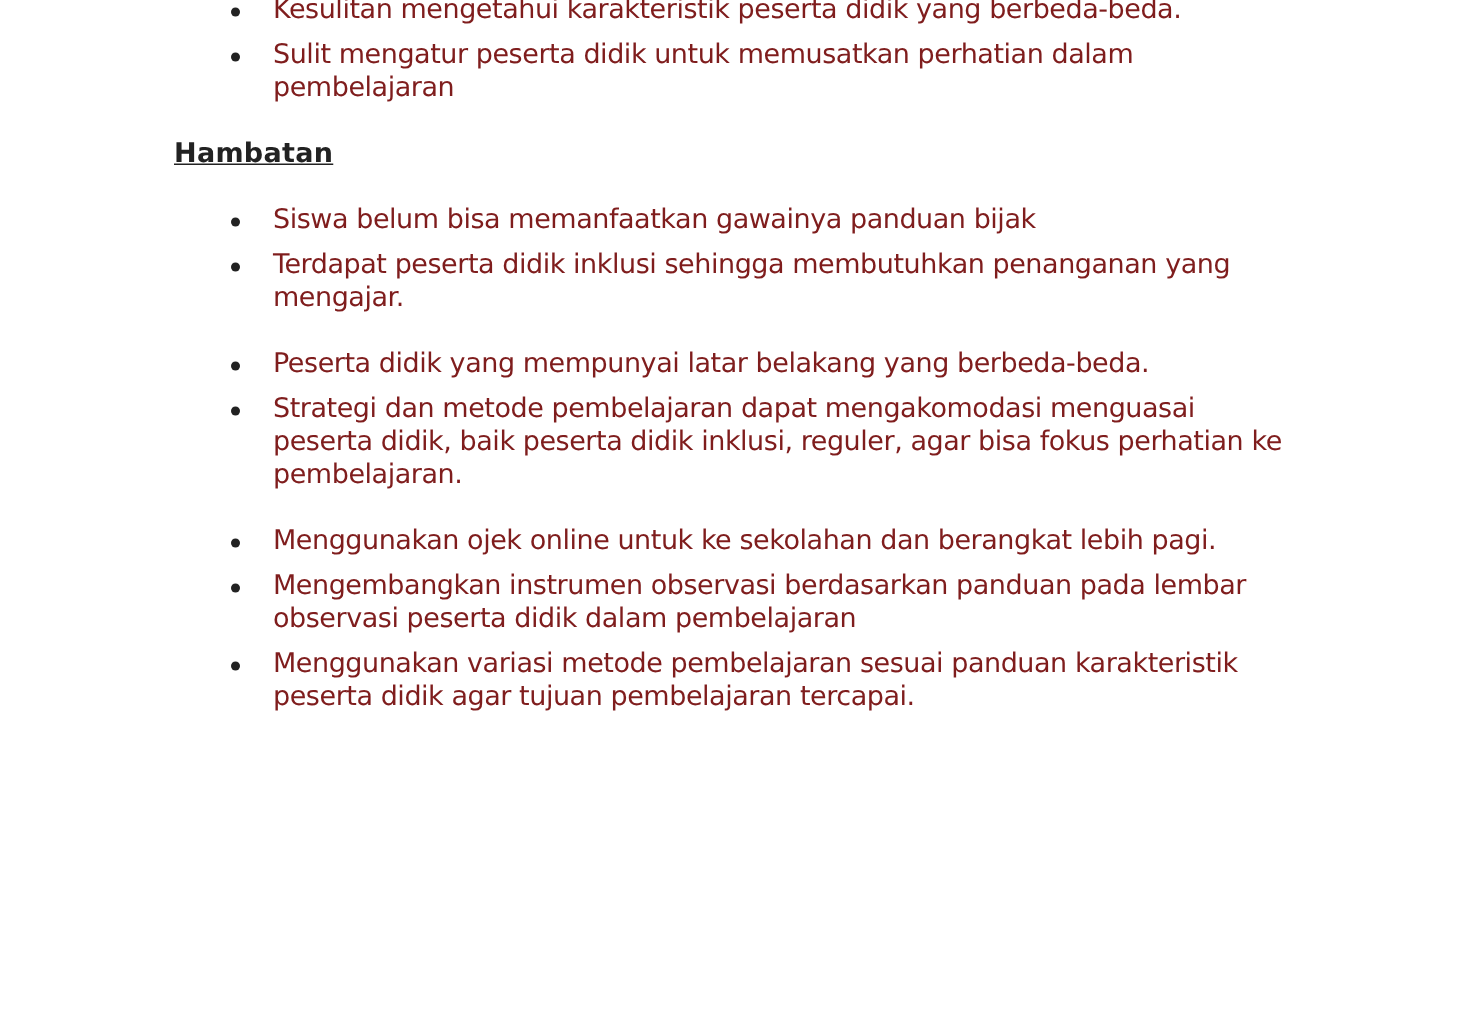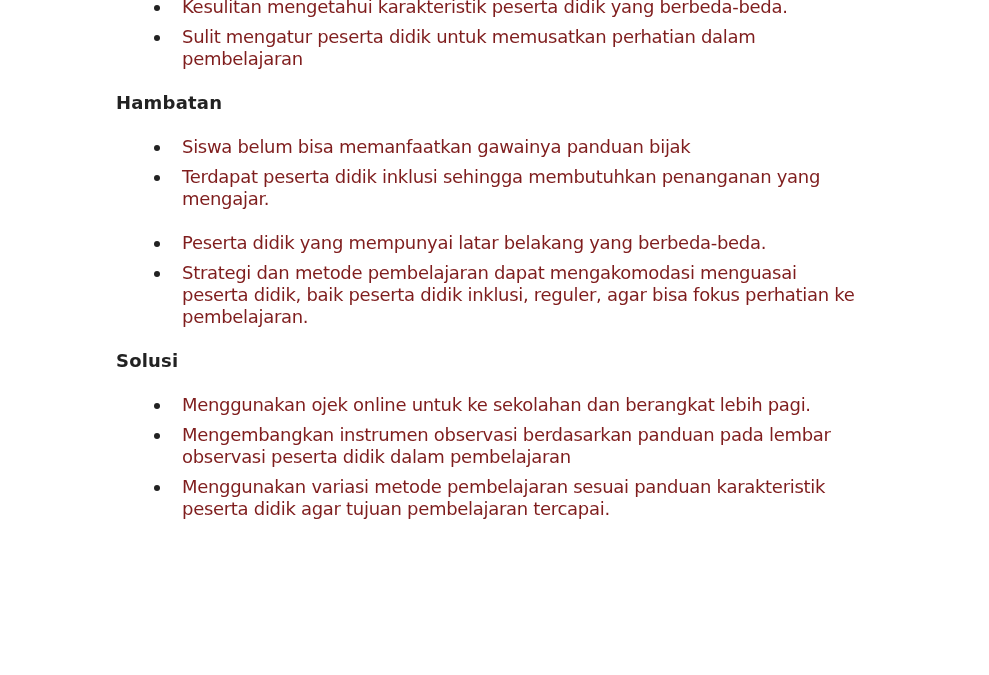--- a/index.html
+++ b/index.html
@@ -4,21 +4,21 @@
   <style>
     html, body { margin: 0; padding: 0; background: #ffffff; }
     body {
       width: 989px; height: 675px; overflow: hidden; position: relative;
       font-family: "DejaVu Sans", sans-serif;
       color: #3a3a3a;
     }
     .doc { position: absolute; left: 116px; top: -12px; width: 760px; }
     .section h2 {
       font-size: 18px; font-weight: bold; color: #222;
-      margin: 0 0 22px 0; line-height: 22px; letter-spacing: 0.2px;
+      margin: 0 0 22px 0; line-height: 22px; letter-spacing: 0.2px; text-decoration: underline;
     }
     ul { margin: 0 0 22px 0; padding: 0 0 0 58px; list-style: none; }
     li {
       position: relative; font-size: 18px; line-height: 22px;
       color: #7f1d1d; letter-spacing: -0.3px; margin: 8px;
     }
     li::before {
       content: ""; position: absolute; left: -28px; top: 9px;
       width: 6px; height: 6px; border-radius: 50%; background: #222;
     }
@@ -43,20 +43,19 @@
   </div>
 
   <div class="section">
     <ul>
       <li>Peserta didik yang mempunyai latar belakang yang berbeda-beda.</li>
       <li>Strategi dan metode pembelajaran dapat mengakomodasi menguasai peserta didik, baik peserta didik inklusi, reguler, agar bisa fokus perhatian ke pembelajaran.</li>
     </ul>
   </div>
 
   <div class="section">
-    <h2>Solusi</h2>
     <ul>
       <li>Menggunakan ojek online untuk ke sekolahan dan berangkat lebih pagi.</li>
       <li>Mengembangkan instrumen observasi berdasarkan panduan pada lembar observasi peserta didik dalam pembelajaran</li>
       <li>Menggunakan variasi metode pembelajaran sesuai panduan karakteristik peserta didik agar tujuan pembelajaran tercapai.</li>
     </ul>
   </div>
 </div>
 
 </body></html>

